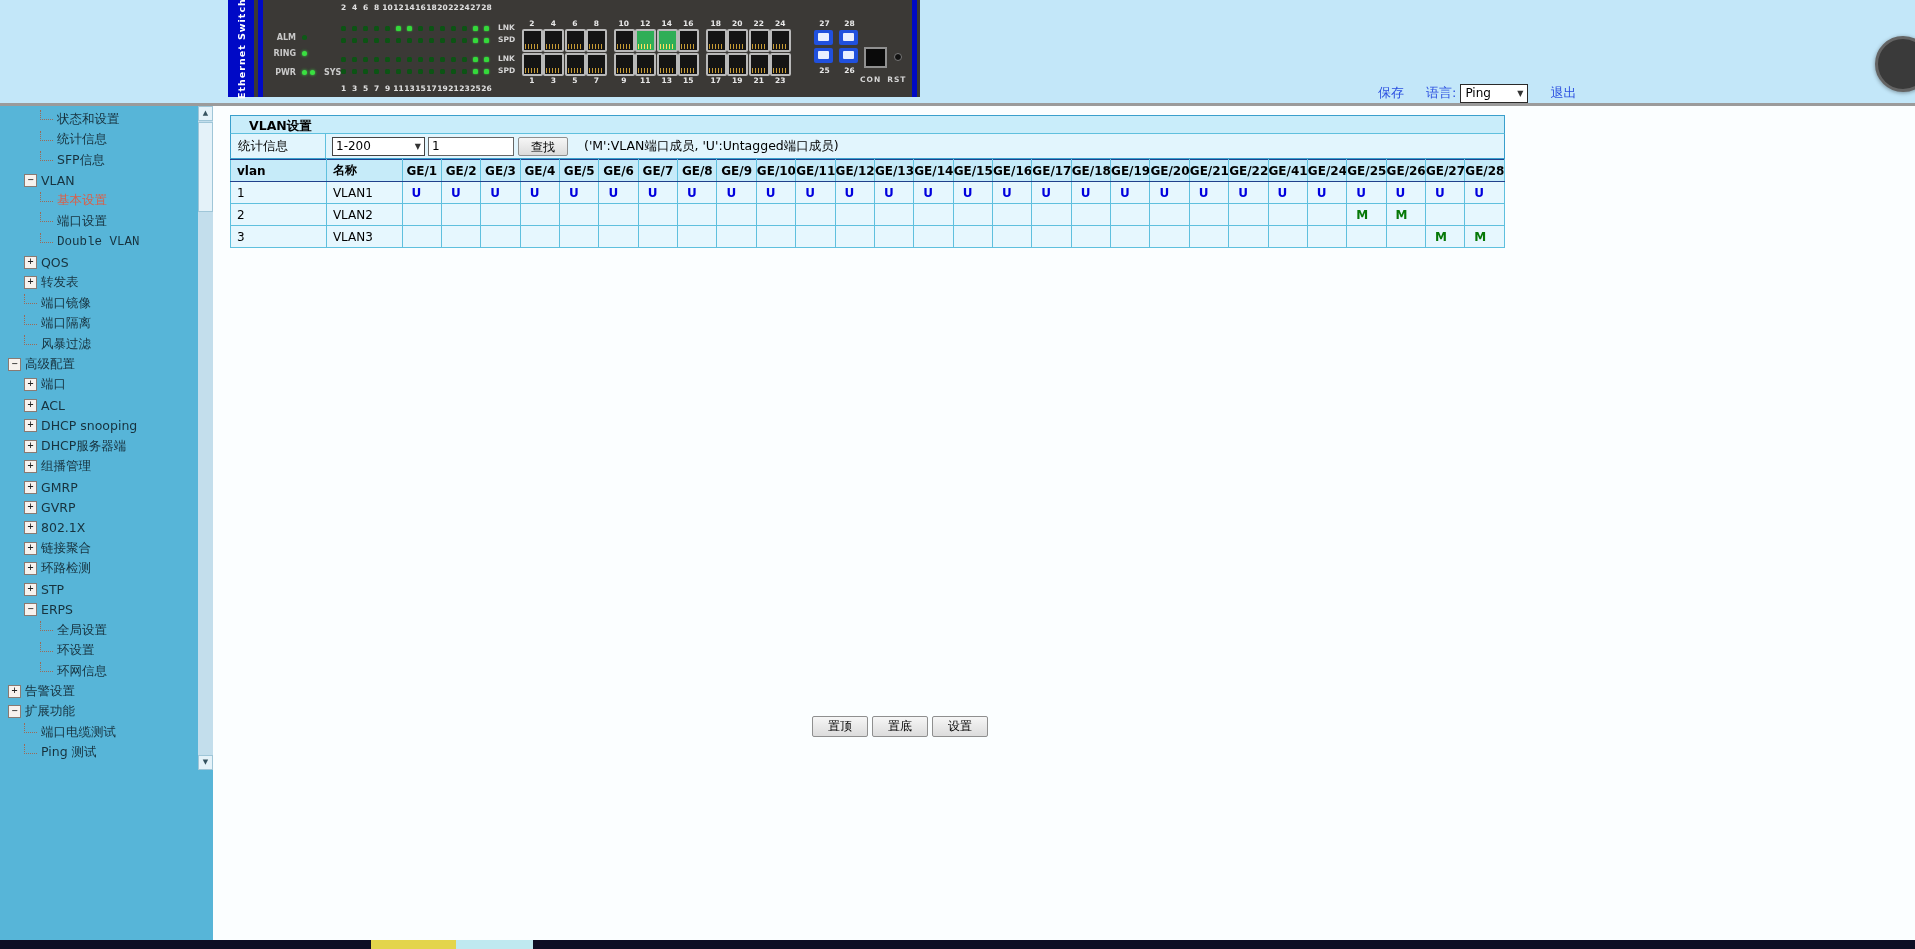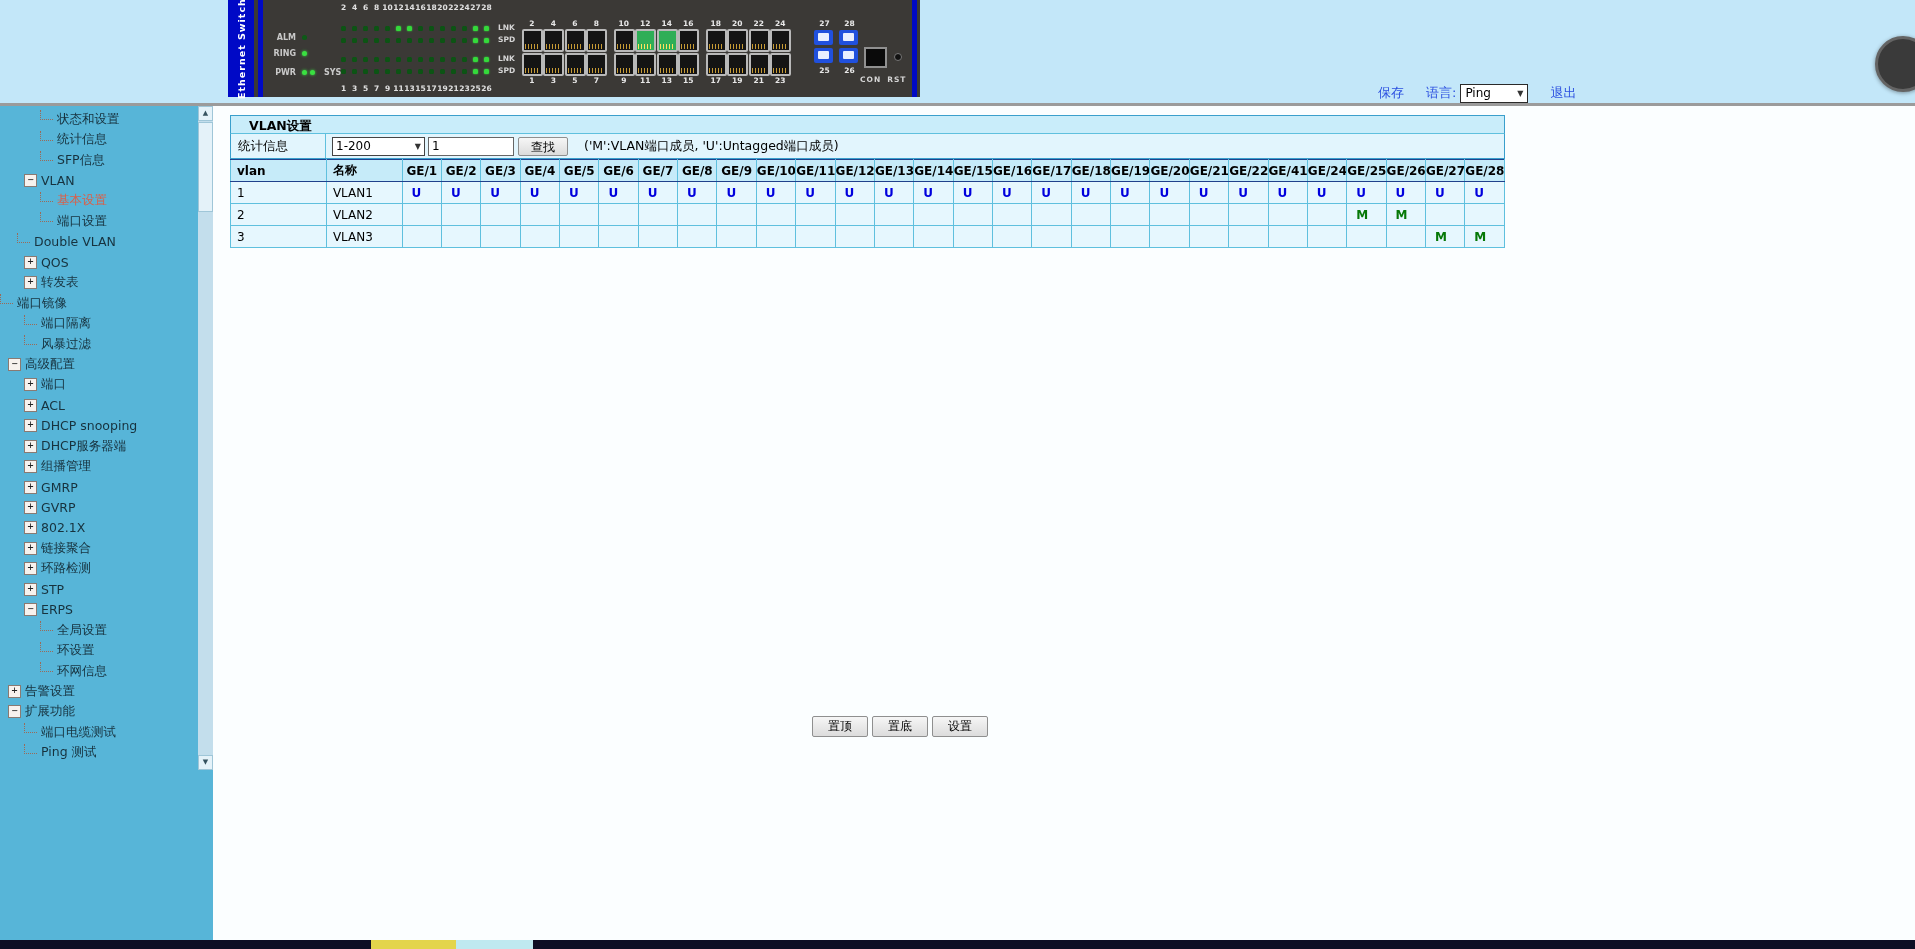--- a/index.html
+++ b/index.html
@@ -349,33 +349,33 @@
         <span class="tree-label">VLAN</span>
       </div>
       <div class="tree-item active" style="padding-left: 40px;">
         <span class="connector"></span>
         <span class="tree-label">基本设置</span>
       </div>
       <div class="tree-item" style="padding-left: 40px;">
         <span class="connector"></span>
         <span class="tree-label">端口设置</span>
       </div>
-      <div class="tree-item" style="padding-left: 17px;">
+      <div class="tree-item" style="padding-left: 40px; font-family: Liberation Mono, monospace;">
         <span class="connector"></span>
         <span class="tree-label">Double VLAN</span>
       </div>
       <div class="tree-item" style="padding-left: 24px;">
         <span class="expand-box">+</span>
         <span class="tree-label">QOS</span>
       </div>
       <div class="tree-item" style="padding-left: 24px;">
         <span class="expand-box">+</span>
         <span class="tree-label">转发表</span>
       </div>
-      <div class="tree-item" style="">
+      <div class="tree-item" style="padding-left: 24px;">
         <span class="connector"></span>
         <span class="tree-label">端口镜像</span>
       </div>
       <div class="tree-item" style="padding-left: 24px;">
         <span class="connector"></span>
         <span class="tree-label">端口隔离</span>
       </div>
       <div class="tree-item" style="padding-left: 24px;">
         <span class="connector"></span>
         <span class="tree-label">风暴过滤</span>

